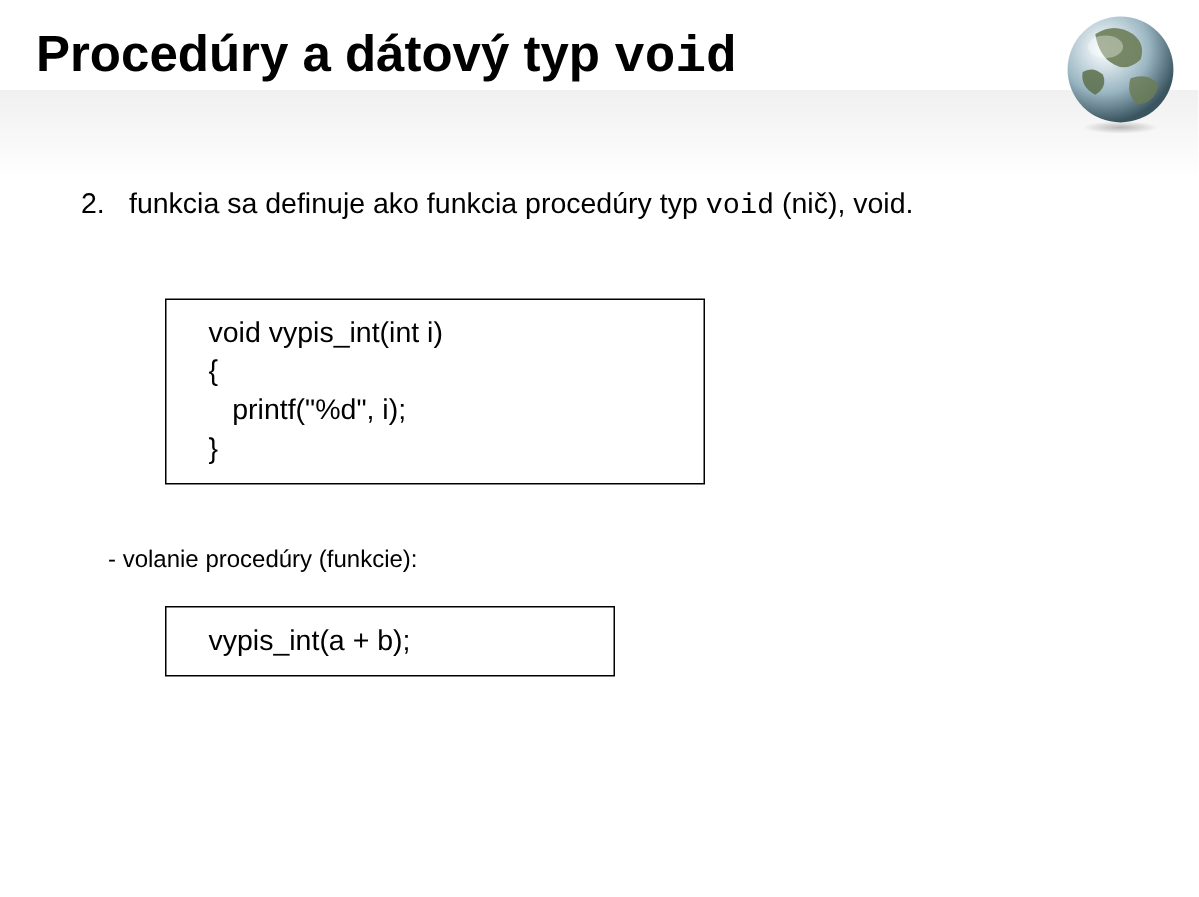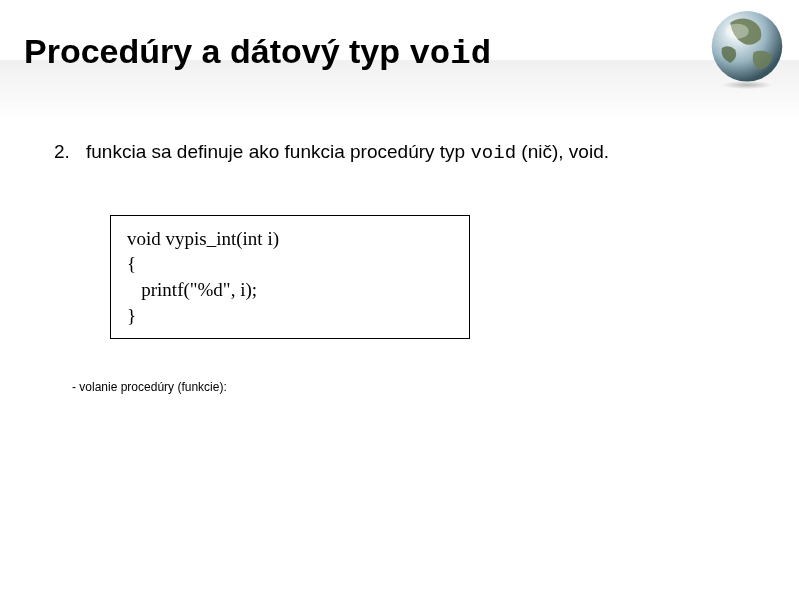--- a/index.html
+++ b/index.html
@@ -25,21 +25,21 @@
     position: absolute;
     top: 6px;
     right: 10px;
     width: 84px;
     height: 84px;
     z-index: 0;
   }
   .title {
     position: relative;
     z-index: 2;
-    padding: 32px 24px 6px 24px;
+    padding: 17px 24px 6px 24px;
     font-size: 34px;
     font-weight: bold;
     color: #000;
     font-family: Arial, sans-serif;
   }
   .title .code { font-family: "Courier New", monospace; }
   .content {
     position: relative;
     z-index: 2;
     padding: 60px 40px 0 54px;
@@ -49,36 +49,36 @@
   .list-item {
     display: flex;
     gap: 10px;
     margin-bottom: 48px;
   }
   .list-num { min-width: 22px; }
   .list-text .code { font-family: "Courier New", monospace; }
   .codebox {
     border: 1.5px solid #000;
     background: #fff;
-    font-family: Liberation Serif, serif;
+    font-family: Liberation Sans, sans-serif;
     font-size: 19px;
     line-height: 1.35;
-    padding: 10px 16px;
+    padding: 10px 28px;
     white-space: pre;
     margin-left: 56px;
     width: 360px;
   }
   .codebox.small {
     width: 300px;
     margin-left: 56px;
     margin-top: 18px;
   }
   .sub-item {
     margin: 40px 0 0 18px;
-    font-size: 12px;
+    font-size: 16px;
   }
 </style>
 </head>
 <body>
 
 <div class="slide-bg"></div>
 
 <div class="globe">
 <svg viewBox="0 0 100 100" xmlns="http://www.w3.org/2000/svg">
   <defs>
@@ -114,13 +114,14 @@
     </div>
   </div>
 
   <div class="codebox">void vypis_int(int i)
 {
    printf("%d", i);
 }</div>
 
   <div class="sub-item">-  volanie procedúry (funkcie):</div>
 
+  <div class="codebox small">vypis_int(a + b);</div>
 </div>
 
 </body></html>

